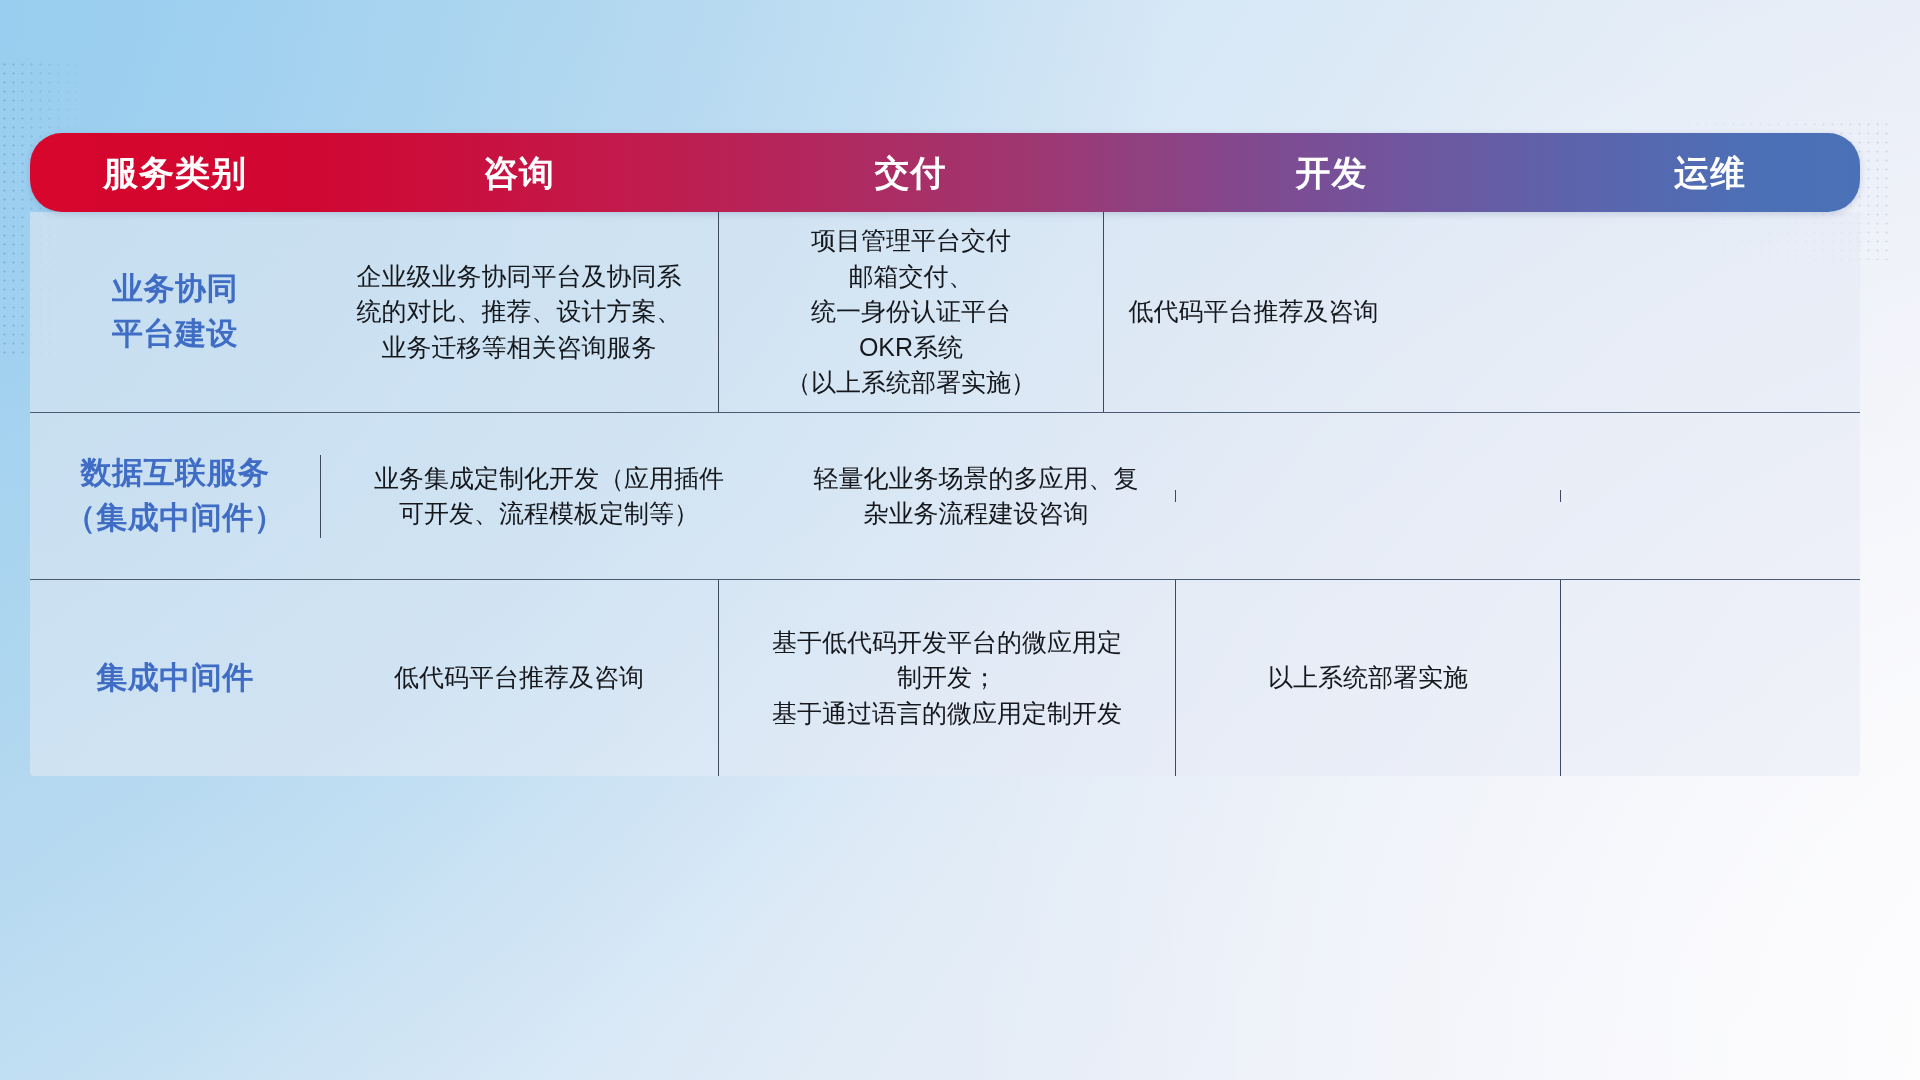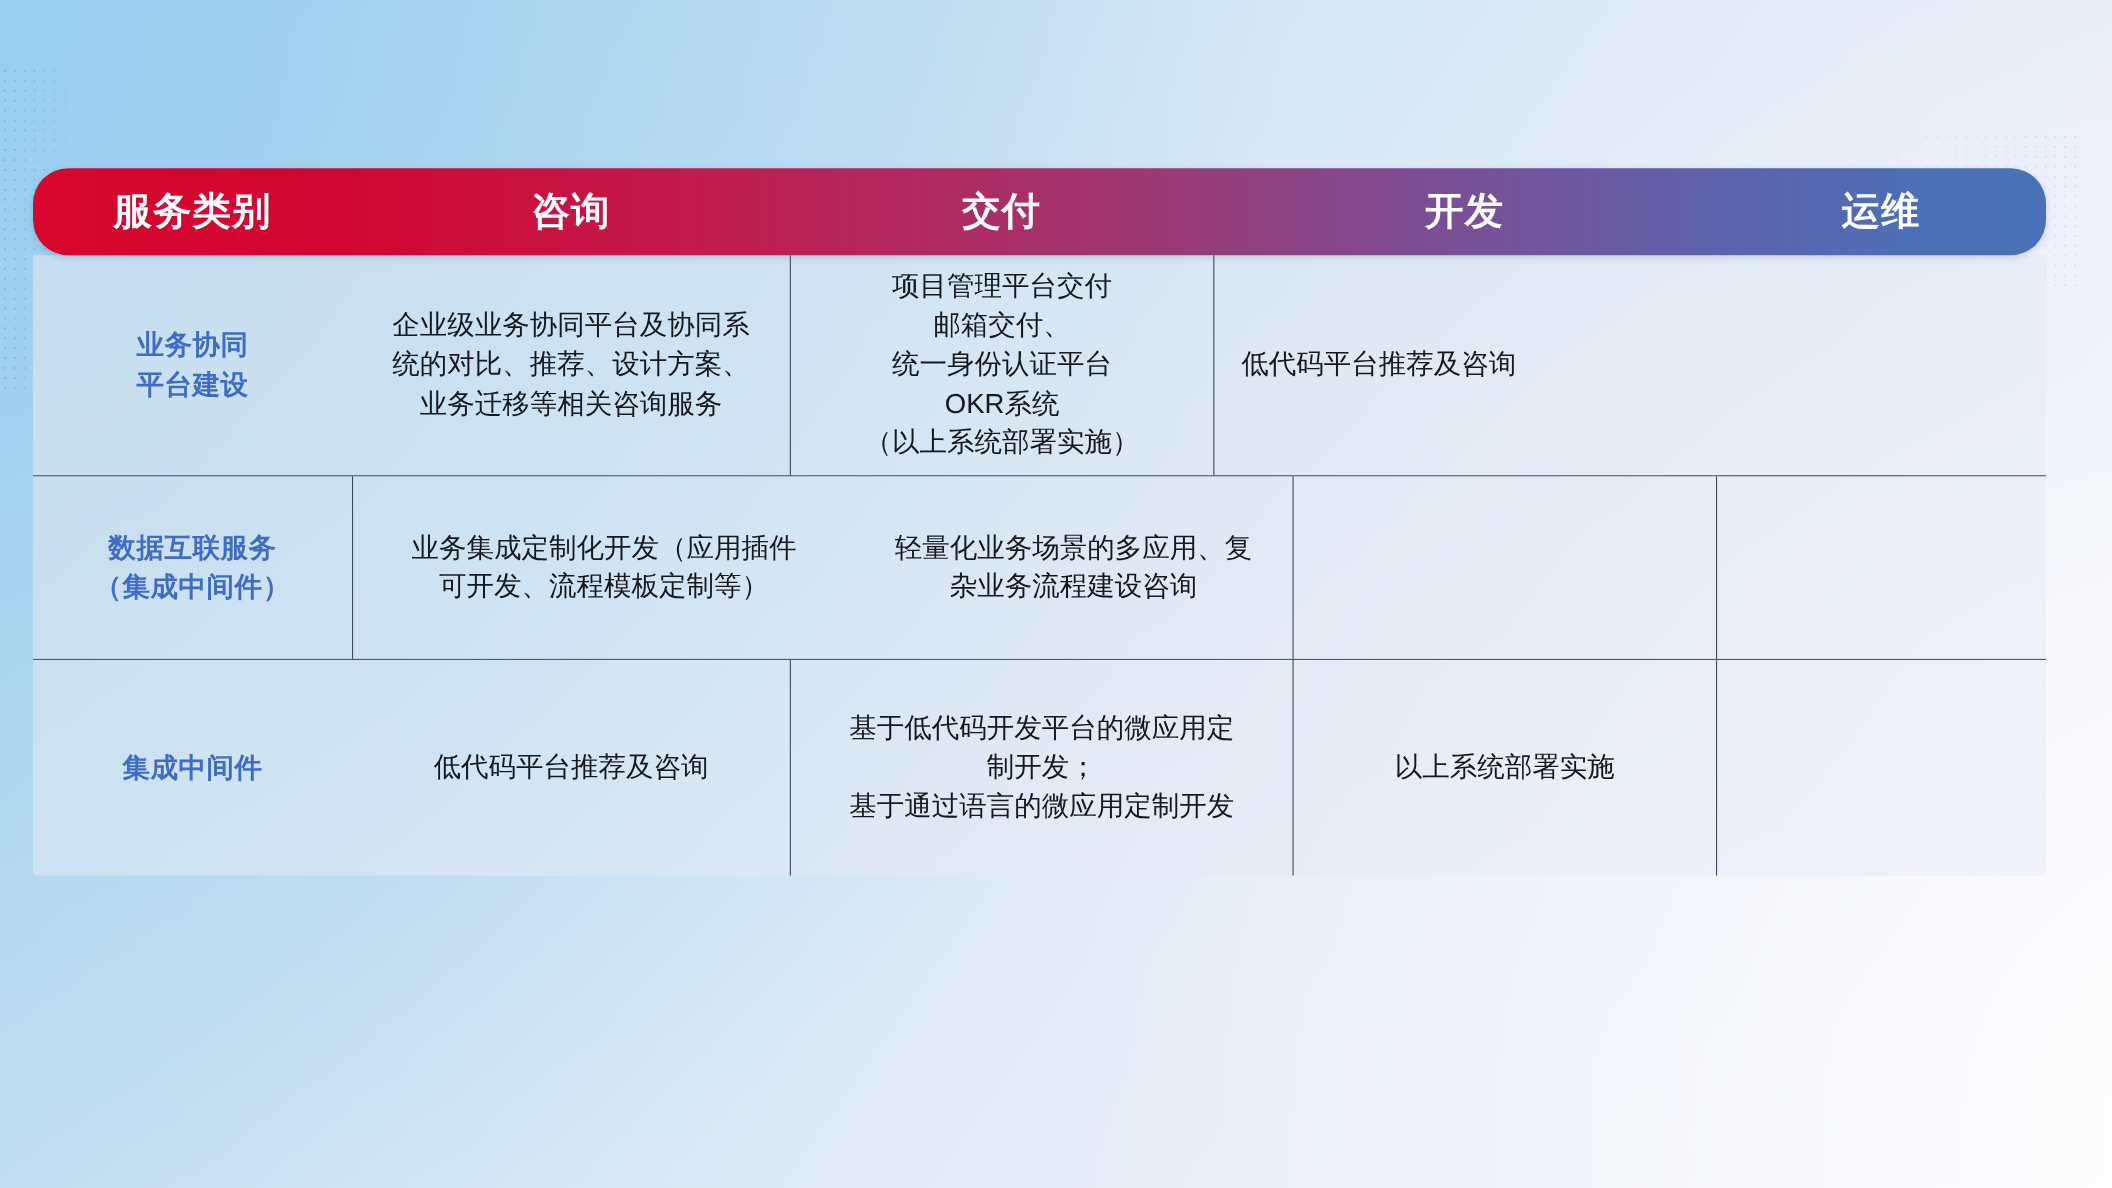--- a/index.html
+++ b/index.html
@@ -38,21 +38,20 @@
   }
 
   .thead{
     display:flex;align-items:center;
     height:79px;
     border-radius:32px;
     background:linear-gradient(90deg,#d7062c 0%, #d00733 16%, #c01c4e 34%, #a03670 54%, #7a4e96 70%, #5d63ab 84%, #4c6fb6 94%, #4a71b7 100%);
     box-shadow:0 2px 7px rgba(40,60,110,0.18);
     overflow:hidden;
     position:relative;
-    margin-top:20px;
   }
   .thead .th{
     color:#ffffff;font-weight:bold;font-size:35px;
     text-align:center;letter-spacing:1px;
     line-height:1;
   }
 
   .tbody{
     background:linear-gradient(150deg, rgba(214,228,241,0.72) 0%, rgba(219,231,243,0.66) 35%, rgba(228,234,245,0.62) 65%, rgba(234,236,248,0.60) 100%);
     border-radius:0 0 4px 4px;
@@ -63,33 +62,33 @@
     display:flex;align-items:center;justify-content:center;
     text-align:center;
     font-size:25px;line-height:1.42;
     color:#15181d;
     padding:6px 14px;
     box-sizing:border-box;
   }
   .cell.vline{border-left:1.7px solid #3d4a5c;}
   .cell .inner{width:100%;}
   .cat{
-    color:#3f6cc4;font-weight:bold;font-size:25px;line-height:1.45;
+    color:#3f6cc4;font-weight:bold;font-size:31px;line-height:1.45;
     letter-spacing:0.5px;
   }
 
   
   .c0{width:290px;flex:0 0 290px;}
   .c1{width:398px;flex:0 0 398px;}
   .c2{width:457px;flex:0 0 457px;}
   .c3{width:385px;flex:0 0 385px;}
   .c4{width:300px;flex:0 0 300px;}
 
   .r1{height:200px;}
-  .r2{height:166px;}
+  .r2{height:166px;align-items:center;}
   .r3{height:196px;}
 </style>
 </head>
 <body>
 
 <div id="stage">
   <div id="dots"></div>
   <div id="dots2"></div>
 
   <div id="table">

